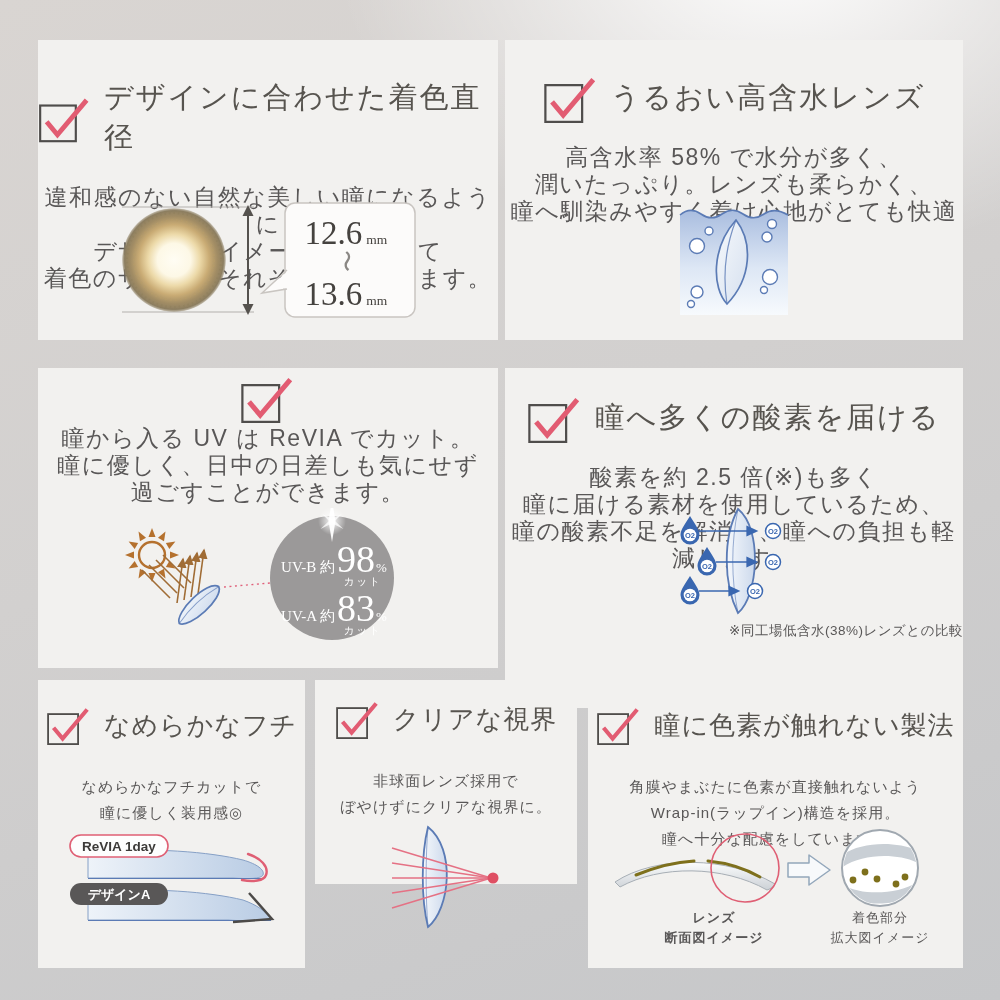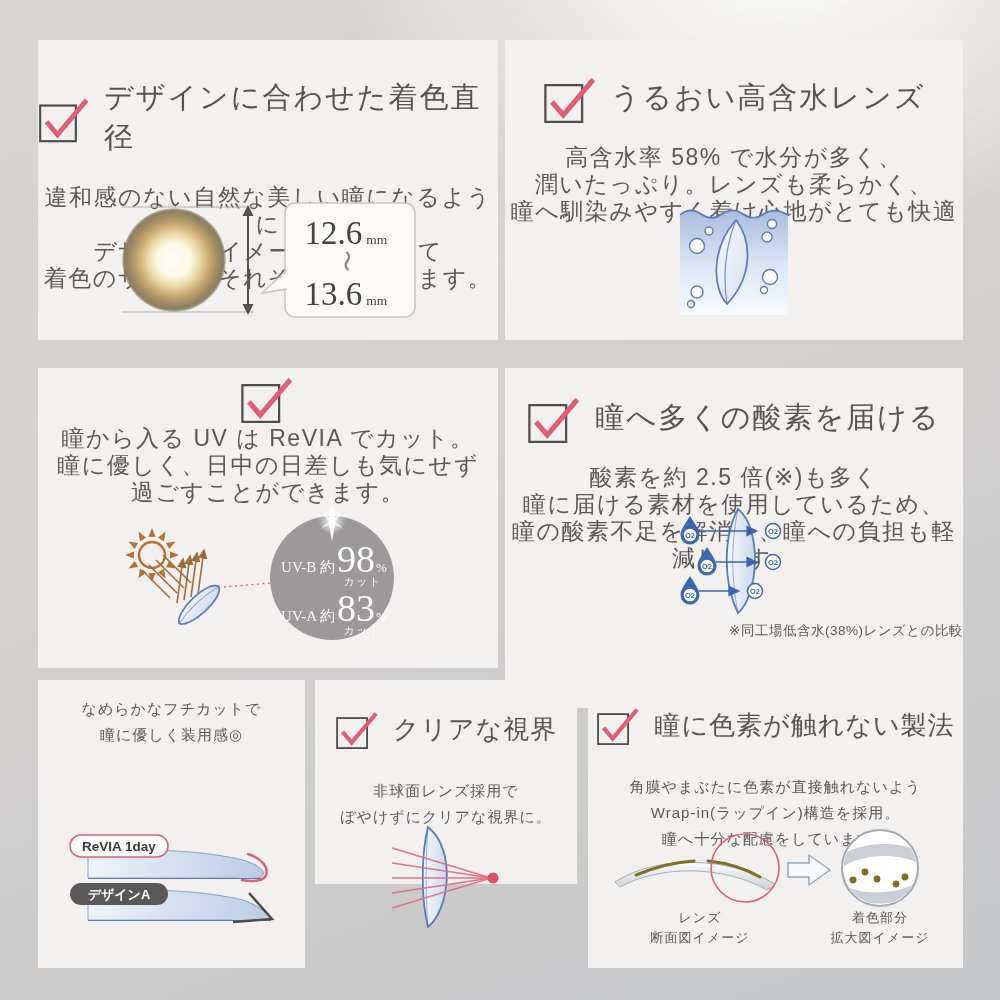--- a/index.html
+++ b/index.html
@@ -8,40 +8,40 @@
   .page{position:relative;width:1000px;height:1000px;overflow:hidden;
     background:
       radial-gradient(ellipse 720px 520px at 78% -6%, rgba(255,255,255,.97), rgba(255,255,255,0) 62%),
       linear-gradient(160deg,#d9d5d2 0%,#d2d0cf 45%,#c6c7c9 100%);}
   .card{position:absolute;background:#f2f1ef;}
   #card-diameter{left:38px;top:40px;width:460px;height:300px;padding-top:14px;box-sizing:border-box;}
   #card-moisture{left:505px;top:40px;width:458px;height:300px;padding-top:14px;box-sizing:border-box;}
   #card-uv{left:38px;top:368px;width:460px;height:300px;padding-top:6px;box-sizing:border-box;}
   #card-oxygen{left:505px;top:368px;width:458px;height:340px;padding-top:6px;box-sizing:border-box;}
   #card-edge{left:38px;top:680px;width:267px;height:288px;padding-top:6px;box-sizing:border-box;}
-  #card-clear{left:315px;top:680px;width:262px;height:204px;padding-top:10px;box-sizing:border-box;}
+  #card-clear{left:315px;top:680px;width:262px;height:204px;padding-top:0;box-sizing:border-box;}
   #card-wrapin{left:588px;top:680px;width:375px;height:288px;padding-top:6px;box-sizing:border-box;}
   .card-header{display:flex;align-items:center;justify-content:center;gap:12px;}
   .cb{display:block;}
   .row12 .cb{width:56px;height:49px;}
   .row3 .cb{width:46px;height:40px;}
   .card-title{font-weight:normal;color:#57544f;}
   .row12 .card-title{font-size:29px;letter-spacing:2px;}
   .row3 .card-title{font-size:26px;letter-spacing:1px;}
   .card-body{margin-top:2px;}
   .row3 .card-body{margin-top:10px;}
   .card-body p{margin:0;text-align:center;color:#595757;}
   .row12 .card-body p{font-size:23px;line-height:27px;letter-spacing:1.5px;}
   .row3 .card-body p{font-size:15px;line-height:26px;letter-spacing:1px;}
   .illu{position:absolute;left:0;}
   .footnote{position:absolute;left:0;top:254px;width:100%;margin:0;text-align:right;
     font-size:13.5px;color:#595757;letter-spacing:.5px;}
   .cap{position:absolute;top:228px;text-align:center;font-size:13px;line-height:20px;color:#595757;letter-spacing:1px;}
   .cap span{display:block;}
-  #cap-cross{left:30px;width:164px;}
+  #cap-cross{left:44px;width:164px;font-weight:bold;}
   #cap-mag{left:212px;width:160px;}
 </style>
 </head>
 <body>
 
 <div class="page">
 
   <section class="card row12" id="card-diameter">
     <div class="card-header">
       <svg class="cb" viewBox="0 0 50 44">
@@ -264,20 +264,27 @@
       <g fill="#3a67b0" font-size="7.5" font-weight="bold" text-anchor="middle">
         <text x="268" y="30.8">O2</text>
         <text x="268" y="61.8">O2</text>
         <text x="250" y="90.8">O2</text>
       </g>
     </svg>
     <p class="footnote">※同工場低含水(38%)レンズとの比較</p>
   </section>
 
   <section class="card row3" id="card-edge">
+    <div class="card-header">
+      <svg class="cb" viewBox="0 0 50 44">
+        <rect x="2" y="10" width="33" height="33" fill="none" stroke="#4f4d4b" stroke-width="2"></rect>
+        <polyline points="8,25 18,37 45,5" fill="none" stroke="#e25c72" stroke-width="4.5"></polyline>
+      </svg>
+      <h2 class="card-title">なめらかなフチ</h2>
+    </div>
     <div class="card-body">
       <p>なめらかなフチカットで</p>
       <p>瞳に優しく装用感◎</p>
     </div>
     <svg class="illu" style="top:150px" width="267" height="120" viewBox="0 0 267 120">
       <defs>
         <linearGradient id="lensEg" x1="0" y1="0" x2="1" y2="0">
           <stop offset="0%" stop-color="#eef3f9"></stop>
             <stop offset="100%" stop-color="#b9cce4"></stop>
         </linearGradient>

